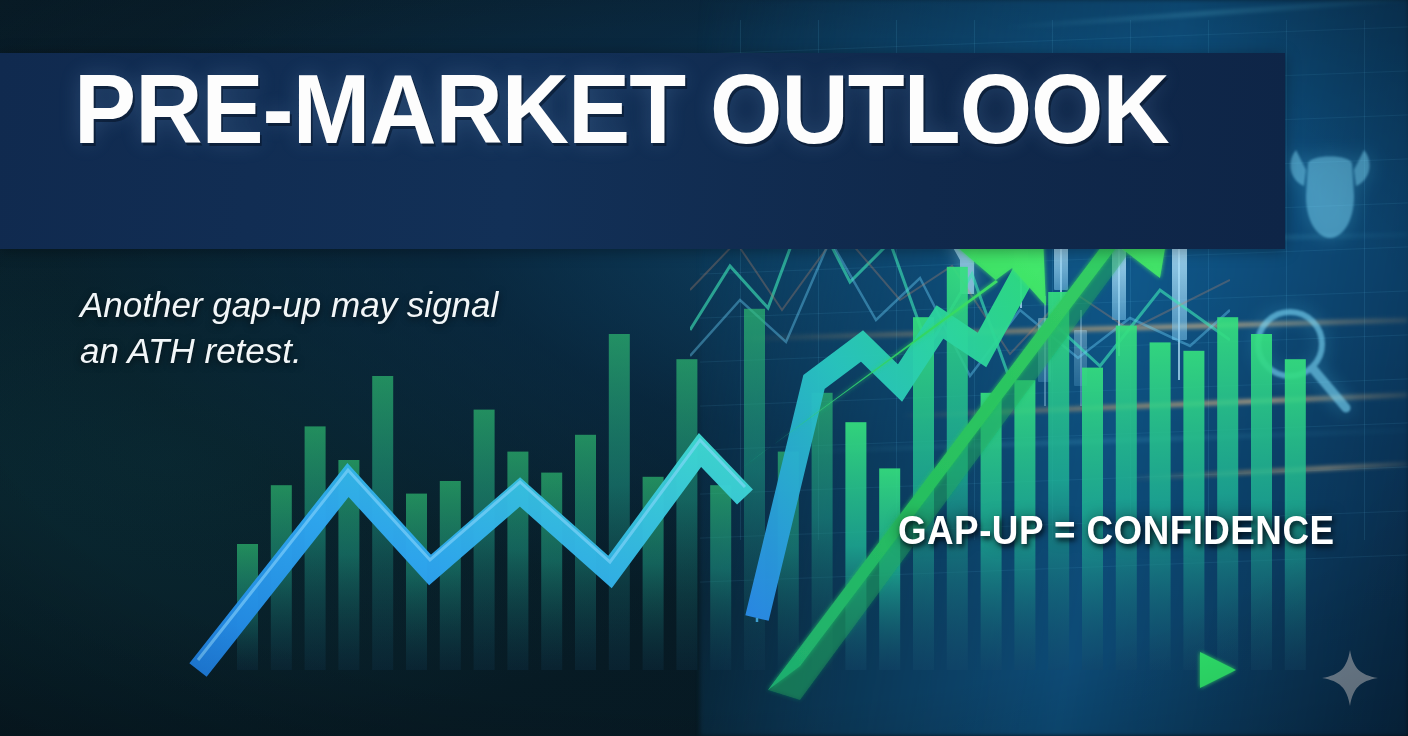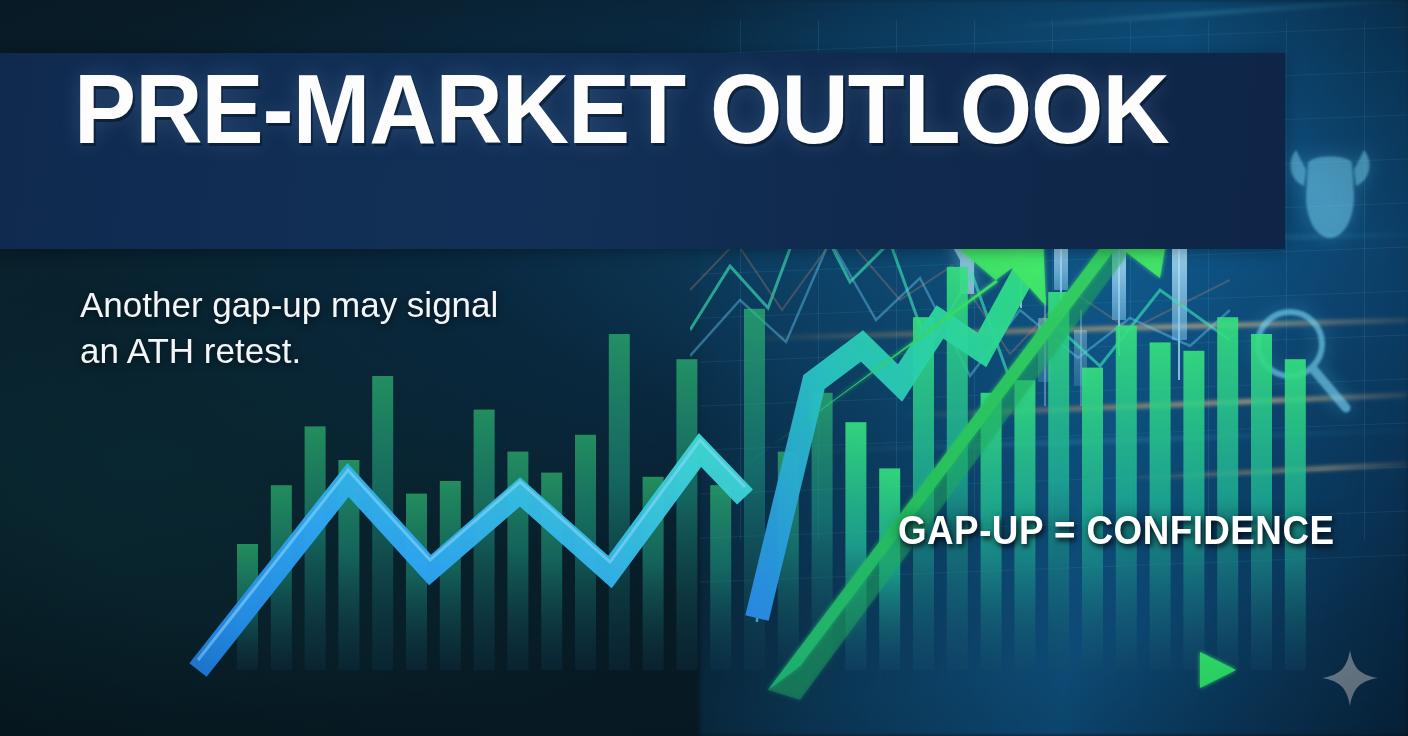--- a/index.html
+++ b/index.html
@@ -117,20 +117,21 @@
     white-space: nowrap;
   }
   .subtitle {
     position: absolute; left: 80px; top: 282px;
     font-size: 35px;
     line-height: 46px;
     color: #f2f6f8;
     font-weight: 400;
     text-shadow: 0 2px 7px rgba(0,0,0,.6);
     white-space: pre-line;
+    font-style: italic;
   }
   .tagline {
     position: absolute; left: 898px; top: 508px;
     font-family: "Liberation Sans Narrow", "Liberation Sans", sans-serif;
     font-weight: 700;
     font-size: 40px;
     letter-spacing: 0.5px;
     color: #ffffff;
     transform: scaleX(0.92);
     transform-origin: left center;

